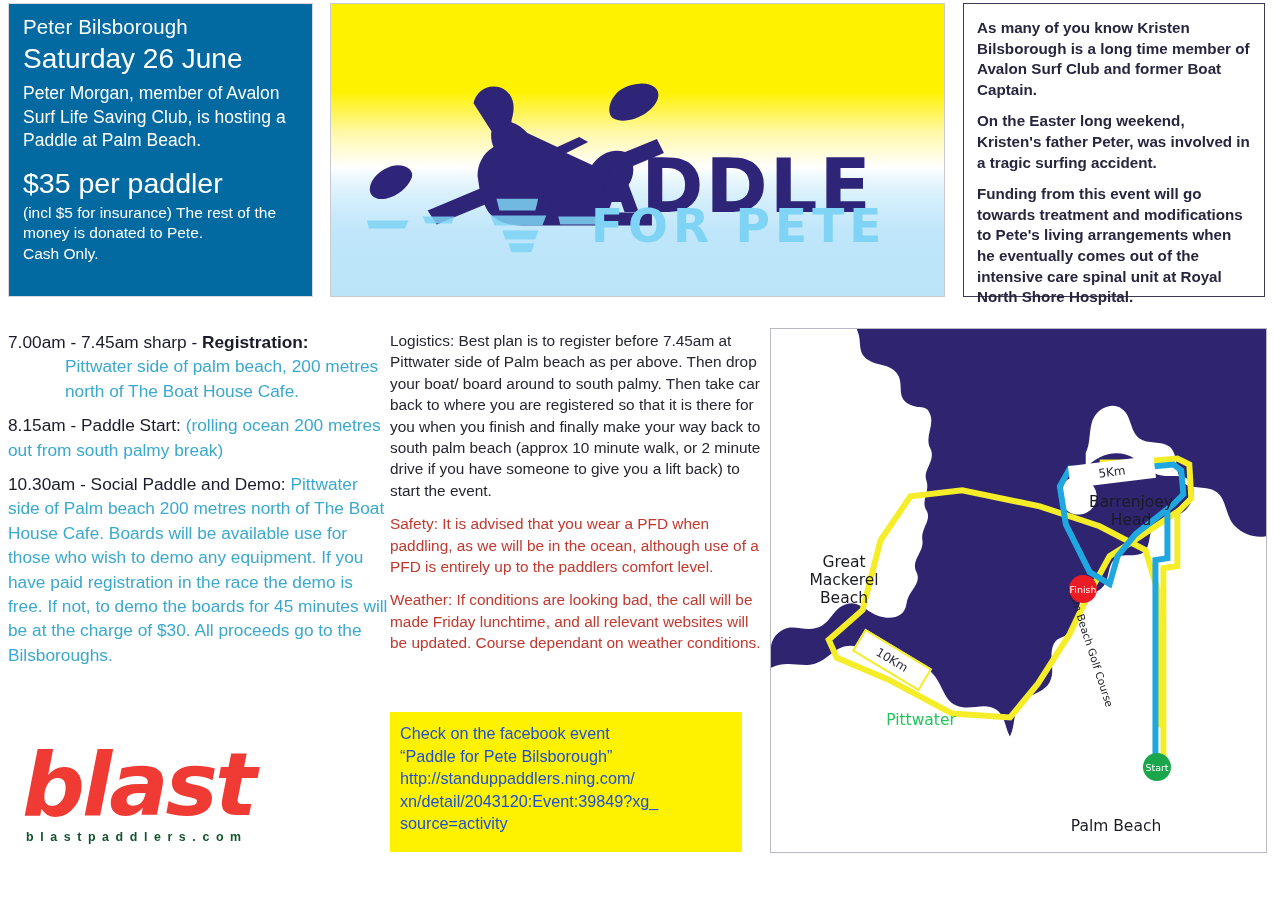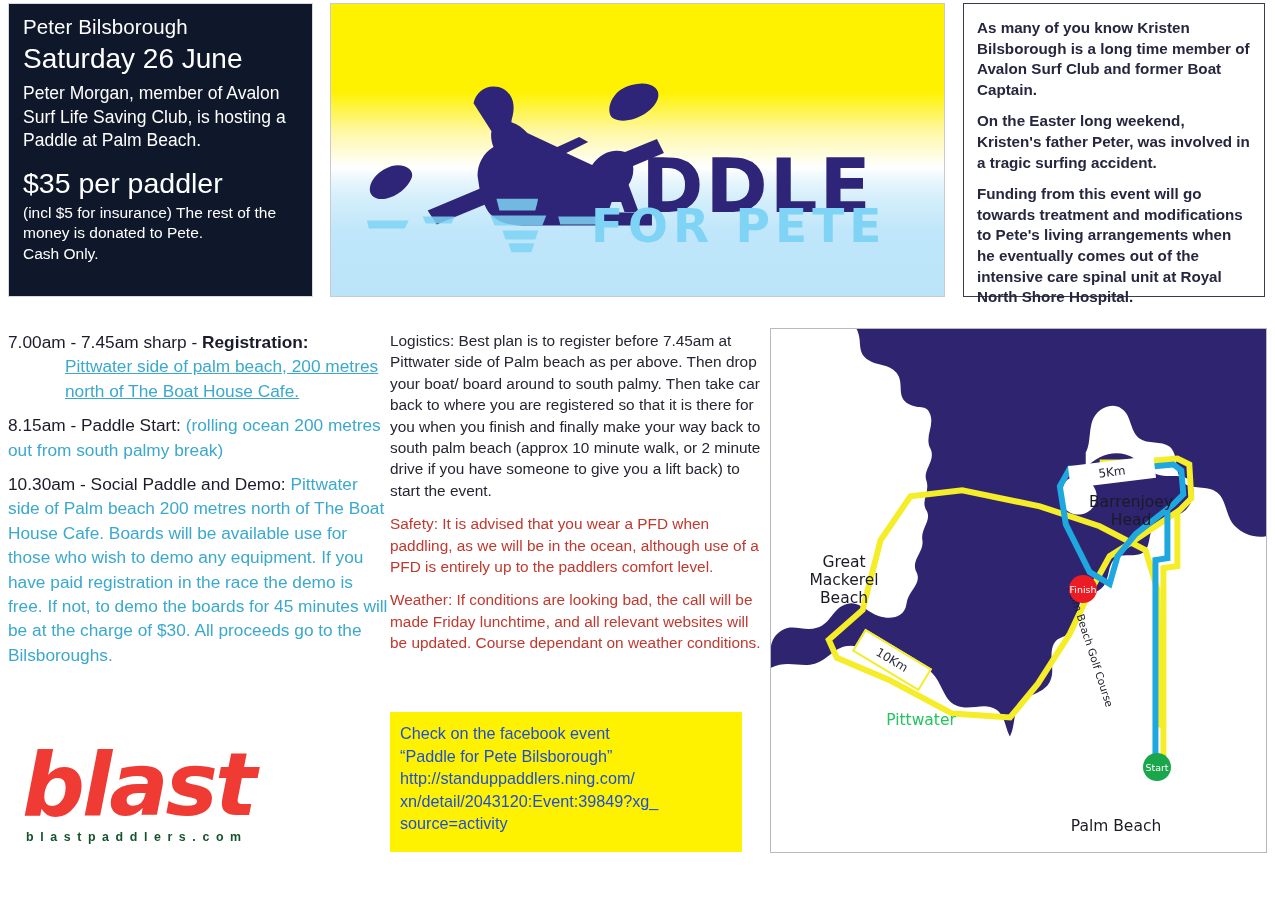--- a/index.html
+++ b/index.html
@@ -2,21 +2,21 @@
 <html><head>
 <meta charset="utf-8">
 <style>
   html,body{margin:0;padding:0;background:#ffffff;}
   body{width:1275px;height:918px;position:relative;overflow:hidden;
        font-family:"Liberation Sans",sans-serif;color:#1a1a2e;}
   .page{position:absolute;left:0;top:0;width:1275px;height:918px;}
 
   
   .hero-panel{position:absolute;left:8px;top:3px;width:305px;height:294px;
-    background:#0f172a;color:#ffffff;box-sizing:border-box;padding:10px 12px 12px 14px;
+    background:#0369a1;color:#ffffff;box-sizing:border-box;padding:10px 12px 12px 14px;
     border:1px solid #d8d8e0;}
   .hero-l1{font-size:20.5px;line-height:25px;font-weight:400;letter-spacing:.1px;}
   .hero-date{font-size:28px;line-height:35px;font-weight:400;margin-top:2px;letter-spacing:0px;}
   .hero-body{font-size:17.5px;line-height:23.5px;margin-top:6px;}
   .hero-price{font-size:28.5px;line-height:34px;margin-top:13px;}
   .hero-fine{font-size:15.5px;line-height:20.5px;margin-top:3px;}
 
   .banner{position:absolute;left:330px;top:3px;width:615px;height:294px;
     border:1px solid #c9c9d2;box-sizing:border-box;overflow:hidden;
     background:linear-gradient(to bottom,
@@ -28,21 +28,21 @@
     border:1.5px solid #3a3a55;box-sizing:border-box;background:#fff;
     padding:14px 13px 8px 13px;}
   .story-p{font-size:15.2px;line-height:20.6px;color:#26263f;margin:0 0 11px 0;font-weight:bold;}
 
   
   .sched{position:absolute;left:8px;top:330px;width:380px;}
   .sched-item{font-size:17.3px;line-height:24.4px;margin-bottom:10px;color:#1b1b2b;}
   .sched-item .tm{color:#1b1b2b;}
   .b{font-weight:bold;}
   .teal{color:#3ba8cd;}
-  .ind{display:block;padding-left:57px;text-decoration:underline;}
+  .ind{display:block;padding-left:57px;}
 
   .mid{position:absolute;left:390px;top:330px;width:372px;}
   .mid p{margin:0 0 12px 0;font-size:15.4px;line-height:21.4px;color:#262633;}
   .mid p.red{color:#c0392f;}
 
   .fb{position:absolute;left:390px;top:712px;width:352px;height:140px;background:#fff200;
      box-sizing:border-box;padding:10px 10px 4px 10px;}
   .fb-line{font-size:16.2px;line-height:22.6px;color:#1d4ed8;white-space:pre;}
 
   .blast{position:absolute;left:22px;top:742px;width:340px;}

